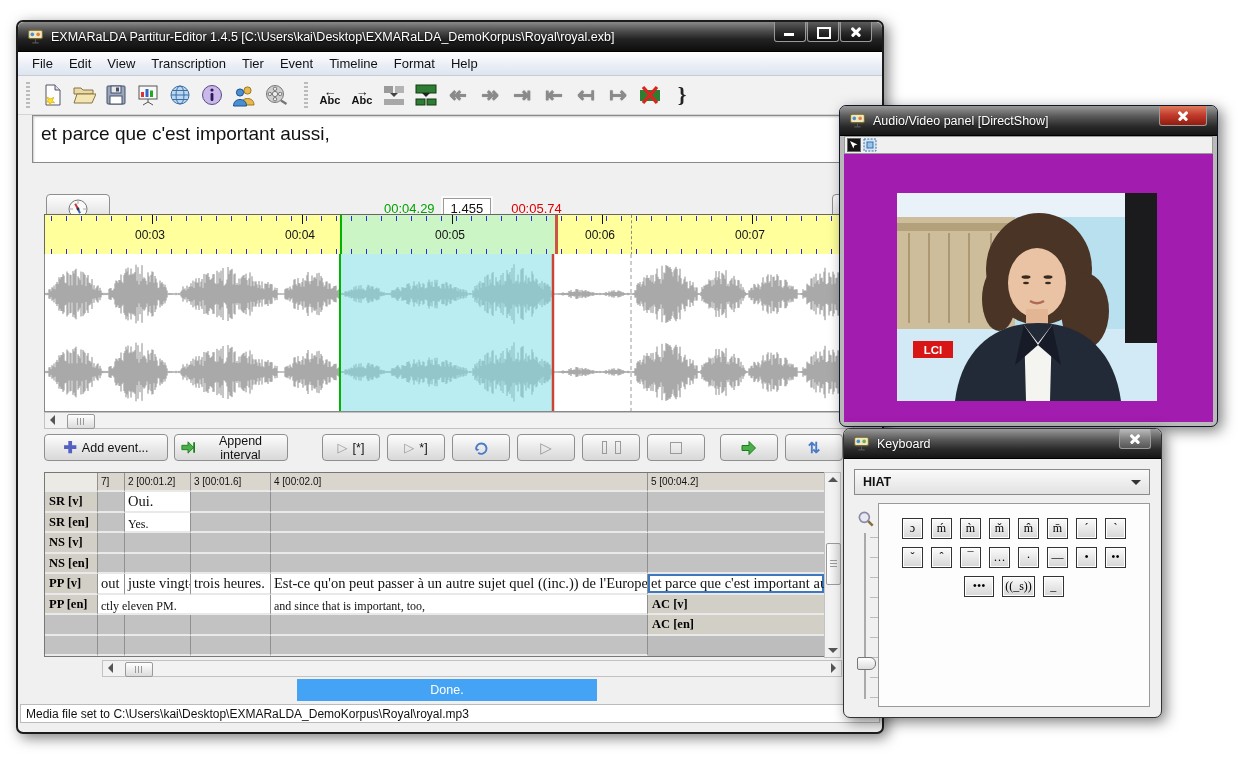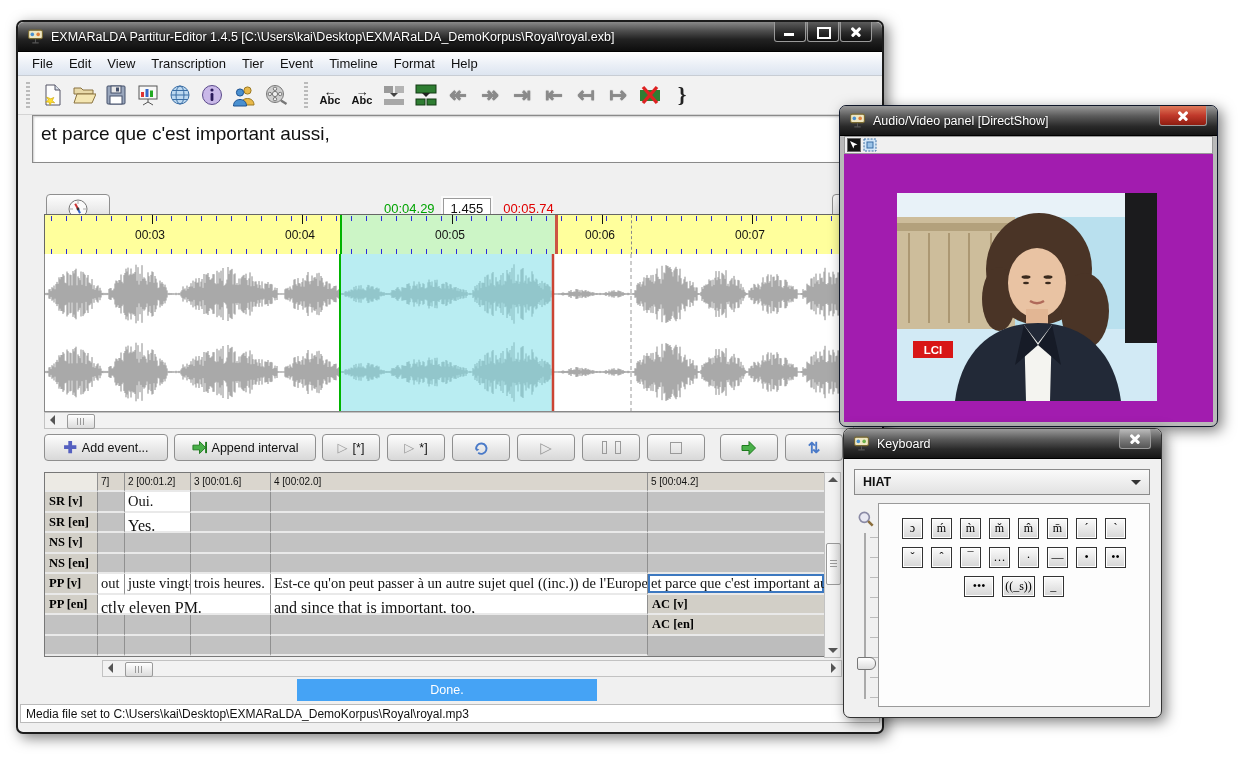--- a/index.html
+++ b/index.html
@@ -50,21 +50,21 @@
     padding:7px 8px;box-sizing:border-box;white-space:nowrap;overflow:hidden;cursor:text}
 
   .controlrow{position:absolute;left:14px;top:168px;width:836px;height:38px}
   .cbtn{position:absolute;border:1px solid #8f8f8f;border-radius:4px;cursor:pointer;
     background:linear-gradient(#fdfdfd,#eee 45%,#d9d9d9);display:flex;align-items:center;justify-content:center}
   .compass{left:14px;top:4px;width:64px;height:29px}
   .zoombtn{left:800px;top:4px;width:40px;height:29px}
   .times{position:absolute;left:352px;top:8px;display:flex;align-items:center;font-size:13px}
   .t-green{color:#00a400;margin-right:8px}
   .t-box{border:1px solid #9a9a9a;background:#fff;padding:2px 7px;color:#111;box-shadow:0 0 0 2px #fafafa}
-  .t-red{color:#e00000;margin-left:12px}
+  .t-red{color:#e00000;margin-left:20px}
 
   .ruler{position:absolute;left:26px;top:192px;width:810px;height:40px;background:#ffff9c;
     border:1px solid #666;overflow:hidden}
   .rsel{position:absolute;top:0;bottom:0;background:#ccf5c6;border-left:2px solid #00b400;border-right:3px solid #cc5544}
   .tick{position:absolute;width:1px;height:5px;background:#2a2ae0}
   .tick.maj{background:#111;height:9px}
   .rlabel{position:absolute;top:13px;font-size:12px;color:#111}
   .rdash{position:absolute;top:0;bottom:0;width:0;border-left:1px dashed #8a8a8a}
 
   .wavewrap{position:absolute;left:26px;top:232px;width:810px;height:157px;background:#fff;
@@ -93,21 +93,21 @@
   .grid{position:absolute;left:26px;top:450px;display:grid;
     grid-template-columns:53px 27px 66px 80px 377px 177px;
     grid-template-rows:19px repeat(8,20.5px);
     background:#bdbdbd;border:1px solid #777;width:780px}
   .gc{border-right:1px solid #909090;border-bottom:2px solid #e9e9e9;background:#c2c2c2;
     overflow:hidden;white-space:nowrap;box-sizing:border-box}
   .gc.th{background:#dad6ce;font-size:10px;color:#111;padding:3px 0 0 3px}
   .gc.corner{background:#eceae4}
   .gc.tier{background:#d2cfc7;font-family:"Liberation Serif",serif;font-weight:bold;font-size:12.5px;padding:2px 0 0 4px}
   .gc.v{font-family:"Liberation Serif",serif;font-size:14.5px;background:#fff;padding:1px 3px;color:#111}
-  .gc.en{font-family:"Liberation Serif",serif;font-size:16px;background:#fff;padding:4px 3px 12px;color:#111}
+  .gc.en{font-family:"Liberation Serif",serif;font-size:12px;background:#fff;padding:4px 3px 12px;color:#111}
   .gc.sel{box-shadow:inset 0 0 0 2px #3c78c0}
 
   .vscroll{position:absolute;left:806px;top:450px;width:17px;height:186px;background:#f2f2f2;border:1px solid #c2c2c2;box-sizing:border-box}
   .varrow{position:absolute;left:3px;width:0;height:0;border:5px solid transparent}
   .varrow.u{top:4px;border-bottom-color:#555;border-top-width:0}
   .varrow.d{bottom:4px;border-top-color:#555;border-bottom-width:0}
   .vthumb{position:absolute;left:1px;top:70px;width:13px;height:40px;border:1px solid #9a9a9a;border-radius:2px;
     background:linear-gradient(90deg,#fff,#dcdcdc);display:flex;align-items:center;justify-content:center}
   .vthumb i{width:7px;height:8px;background:repeating-linear-gradient(#999 0 1px,transparent 1px 3px)}
 
@@ -480,21 +480,21 @@
           <i></i>
         </span>
       <i class="sarrow r"></i>
     </div>
 
     <div class="eventrow">
       <button class="ebtn" style="left:26px;width:124px">
         <span class="plus">✚</span>
         <span>Add event...</span>
       </button>
-      <button class="ebtn" style="left:156px;width:142px">
+      <button class="ebtn" style="left:156px;width:114px">
         <svg width="15" height="15" viewBox="0 0 16 16">
             <path d="M1 5.5h7V1.5l6.5 6.5L8 14.5v-4H1z" fill="#49b049" stroke="#1d7a1d"></path>
             <rect x="14" y="2" width="2" height="12" fill="#1d7a1d"></rect>
           </svg>
         <span>Append interval</span>
       </button>
       <button class="ebtn" style="left:304px;width:58px">
         <span class="tri">▷</span>
         <span>[*]</span>
       </button>

